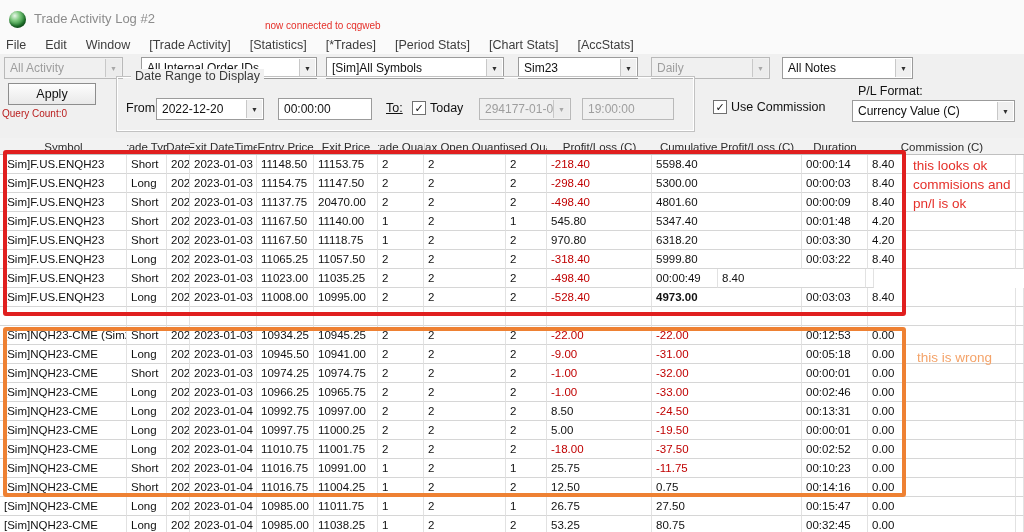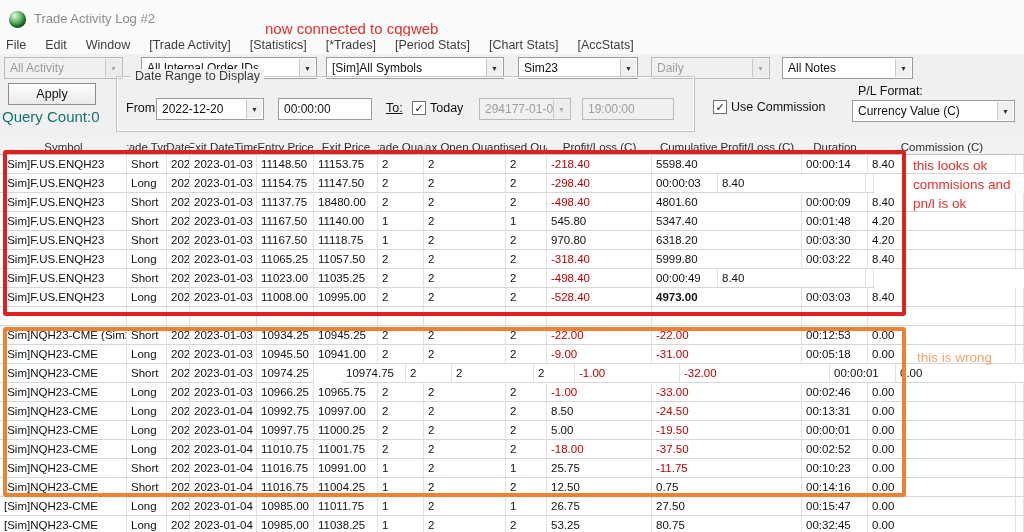--- a/index.html
+++ b/index.html
@@ -12,21 +12,21 @@
   
   .strip-green { position:absolute; left:0; top:0; width:305px; height:4px; background:#245a33; }
   .strip-olive { position:absolute; left:330px; top:0; width:66px; height:3px; background:#9aa13c; }
 
   
   .titlebar { position:absolute; left:0; top:0; width:1024px; height:36px; background:#fafafa; }
   .app-orb { position:absolute; left:9px; top:11px; width:17px; height:17px; border-radius:50%;
     background:radial-gradient(circle at 34% 28%, #e8f6e9 0%, #7ec97f 30%, #2e8b3a 62%, #14501f 100%);
     box-shadow:inset -1px -2px 3px rgba(0,40,10,.5); }
   .app-title { position:absolute; left:34px; top:11px; font-size:13px; color:#8c8c8c; }
-  .ann-connected { position:absolute; left:265px; top:20px; font-size:15px; color:var(--annotation_red); }
+  .ann-connected { position:absolute; left:265px; top:20px; font-size:10px; color:var(--annotation_red); }
 
   
   .menubar { position:absolute; left:0; top:36px; width:1024px; height:18px; background:#fafafa;
     display:flex; align-items:center; gap:19px; padding-left:6px; font-size:12.5px; color:#3d3d3d; }
   .menu-item { white-space:nowrap; cursor:default; }
 
   
   .panel { position:absolute; left:0; top:54px; width:1024px; height:84px; background:#f0f0f0; }
 
   .combo { position:absolute; height:22px; background:#ffffff; border:1px solid #9b9b9b;
@@ -45,21 +45,21 @@
   #cb-orderids { left:141px; top:57px; width:176px; }
   #cb-symbols  { left:326px; top:57px; width:178px; }
   #cb-account  { left:518px; top:57px; width:120px; }
   #cb-period   { left:651px; top:57px; width:119px; }
   #cb-notes    { left:782px; top:57px; width:131px; }
 
   
   .btn-apply { position:absolute; left:8px; top:83px; width:88px; height:22px;
     background:linear-gradient(#fdfdfd,#e9e9e9); border:1px solid #8d8d8d; font-size:12.5px;
     color:#111; text-align:center; line-height:20px; }
-  .query-count { position:absolute; left:2px; top:108px; font-size:15px; color:#0f766e; }
+  .query-count { position:absolute; left:2px; top:108px; font-size:10px; color:#b91c1c; }
 
   .groupbox { position:absolute; left:116px; top:76px; width:579px; height:56px;
     border:1px solid #c2c2c2; box-shadow:inset 0 0 0 1px #ffffff; }
   .groupbox-title { position:absolute; left:14px; top:-8px; background:#f0f0f0; padding:0 4px;
     font-size:12.5px; color:#3a3a3a; white-space:nowrap; }
 
   .lbl { position:absolute; font-size:12.5px; color:#111; white-space:nowrap; }
   #lbl-from { left:126px; top:101px; }
   #lbl-to   { left:386px; top:101px;text-decoration:underline; }
   #lbl-today{ left:430px; top:101px; }
@@ -247,31 +247,32 @@
         <div class="td" style="width: 127px;">[Sim]F.US.ENQH23</div>
         <div class="td" style="width: 40px;">Long</div>
         <div class="td" style="width: 23px;">2023-01-03</div>
         <div class="td" style="width: 67px;">2023-01-03 0</div>
         <div class="td" style="width: 57px;">11154.75</div>
         <div class="td" style="width: 64px;">11147.50</div>
         <div class="td" style="width: 46px;">2</div>
         <div class="td" style="width: 82px;">2</div>
         <div class="td" style="width: 41px;">2</div>
         <div class="td neg" style="width: 105px;">-298.40</div>
+        <div class="td" style="width: 150px;">5300.00</div>
         <div class="td" style="width: 66px;">00:00:03</div>
         <div class="td" style="width: 148px;">8.40</div>
         <div class="td" style="width: 8px;"></div>
       </div>
       <div class="tr">
         <div class="td" style="width: 127px;">[Sim]F.US.ENQH23</div>
         <div class="td" style="width: 40px;">Short</div>
         <div class="td" style="width: 23px;">2023-01-03</div>
         <div class="td" style="width: 67px;">2023-01-03 0</div>
         <div class="td" style="width: 57px;">11137.75</div>
-        <div class="td" style="width: 64px;">18480.00</div>
+        <div class="td" style="width: 64px;">20470.00</div>
         <div class="td" style="width: 46px;">2</div>
         <div class="td" style="width: 82px;">2</div>
         <div class="td" style="width: 41px;">2</div>
         <div class="td neg" style="width: 105px;">-498.40</div>
         <div class="td" style="width: 150px;">4801.60</div>
         <div class="td" style="width: 66px;">00:00:09</div>
         <div class="td" style="width: 148px;">8.40</div>
         <div class="td" style="width: 8px;"></div>
       </div>
       <div class="tr">
@@ -400,21 +401,21 @@
         <div class="td" style="width: 66px;">00:05:18</div>
         <div class="td" style="width: 148px;">0.00</div>
         <div class="td" style="width: 8px;"></div>
       </div>
       <div class="tr">
         <div class="td" style="width: 127px;">[Sim]NQH23-CME</div>
         <div class="td" style="width: 40px;">Short</div>
         <div class="td" style="width: 23px;">2023-01-03</div>
         <div class="td" style="width: 67px;">2023-01-03 0</div>
         <div class="td" style="width: 57px;">10974.25</div>
-        <div class="td" style="width: 64px; margin-left: 28px;">10974.75</div>
+        <div class="td" style="width: 64px;">10974.75</div>
         <div class="td" style="width: 46px;">2</div>
         <div class="td" style="width: 82px;">2</div>
         <div class="td" style="width: 41px;">2</div>
         <div class="td neg" style="width: 105px;">-1.00</div>
         <div class="td neg" style="width: 150px;">-32.00</div>
         <div class="td" style="width: 66px;">00:00:01</div>
         <div class="td" style="width: 148px;">0.00</div>
         <div class="td" style="width: 8px;"></div>
       </div>
       <div class="tr">

